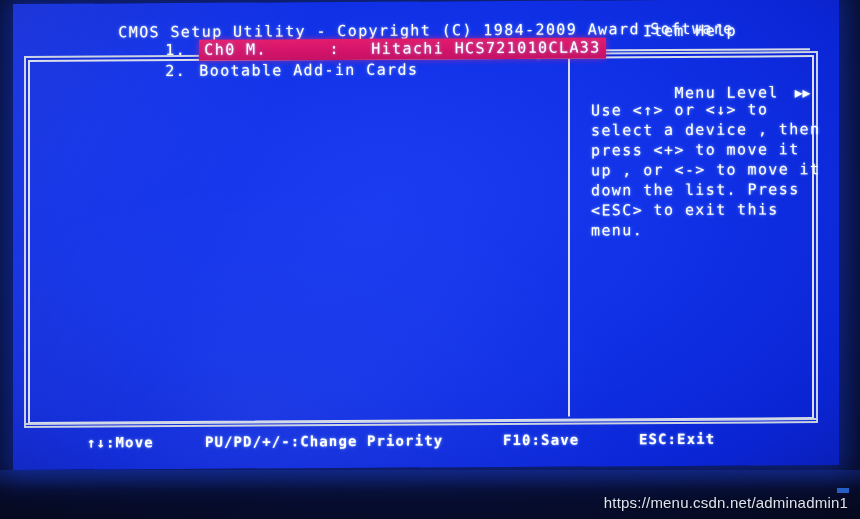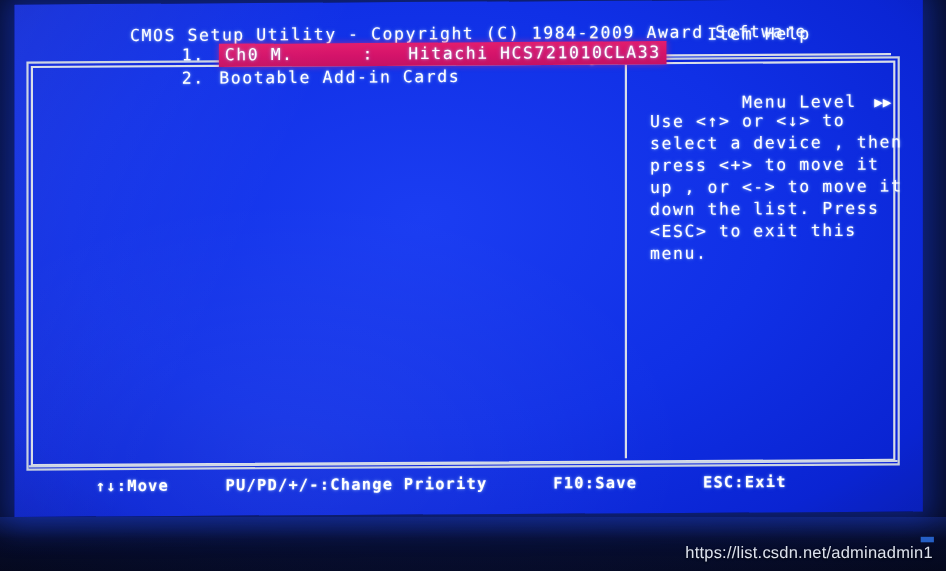--- a/index.html
+++ b/index.html
@@ -274,15 +274,15 @@
         <div id="key-move" class="key-item bios-text">↑↓:Move</div>
         <div id="key-change" class="key-item bios-text">PU/PD/+/-:Change Priority</div>
         <div id="key-save" class="key-item bios-text">F10:Save</div>
         <div id="key-exit" class="key-item bios-text">ESC:Exit</div>
       </div>
 
     </div>
   </div>
 
   <div id="wm-cursor"></div>
-  <div id="watermark">https://list.csdn.net/adminadmin1</div>
+  <div id="watermark">https://menu.csdn.net/adminadmin1</div>
 
 </div>
 
 </body></html>

